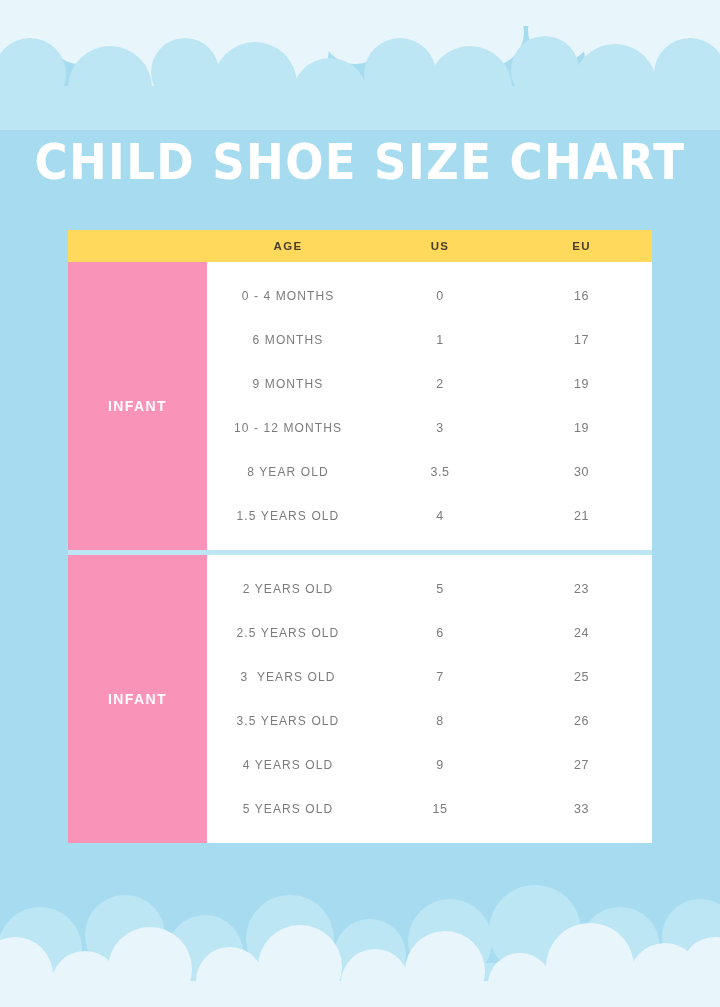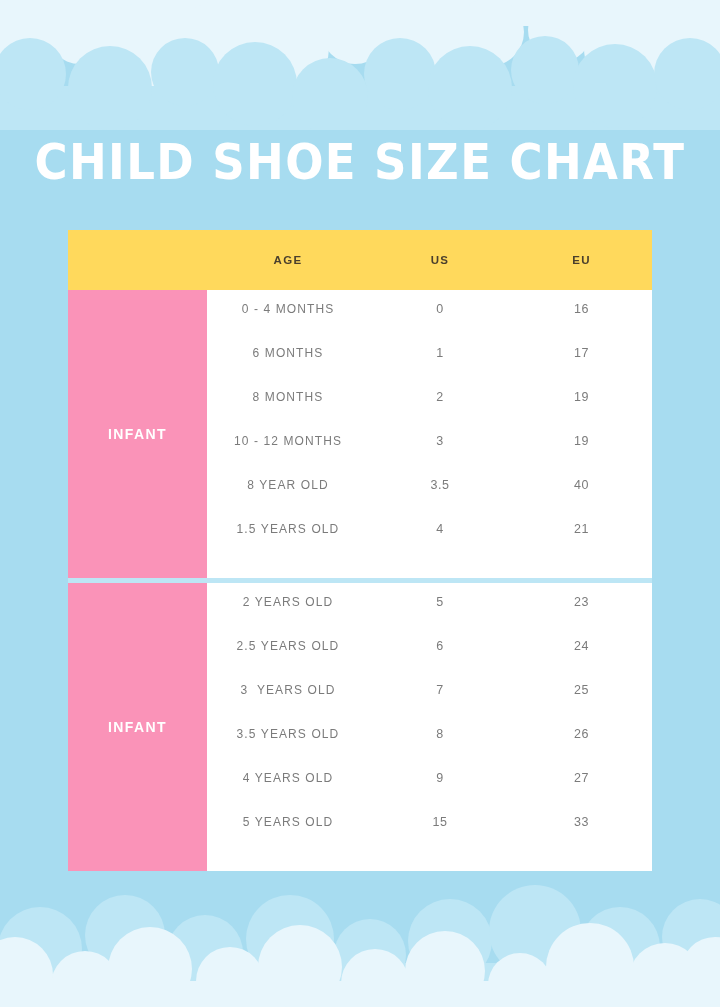--- a/index.html
+++ b/index.html
@@ -56,21 +56,21 @@
   .chart-card {
     position: absolute;
     left: 68px;
     top: 230px;
     width: 584px;
     z-index: 3;
   }
   .header-row {
     display: flex;
     background: #ffd95c;
-    height: 60px;
+    height: 32px;
     align-items: center;
   }
   .col-cat   { width: 139px; flex: 0 0 139px; }
   .col-age   { width: 162px; flex: 0 0 162px; }
   .col-us    { width: 142px; flex: 0 0 142px; }
   .col-eu    { width: 141px; flex: 0 0 141px; }
 
   .header-cell {
     font-size: 11.5px;
     font-weight: 700;
@@ -93,21 +93,21 @@
     font-weight: 700;
     letter-spacing: 1.4px;
   }
   .rows {
     flex: 1 1 auto;
     background: #ffffff;
     padding: 12px 0;
   }
   .data-row {
     display: flex;
-    align-items: flex-start;
+    align-items: center;
     height: 44px;
   }
   .cell {
     text-align: center;
     color: #7b7b7b;
     font-size: 12px;
     letter-spacing: 1.1px;
     white-space: pre;
   }
   .cell.num { letter-spacing: 0.6px; font-size: 12.5px; }
@@ -208,33 +208,33 @@
         <div class="col-age cell">0 - 4 MONTHS</div>
         <div class="col-us cell num">0</div>
         <div class="col-eu cell num">16</div>
       </div>
       <div class="data-row">
         <div class="col-age cell">6 MONTHS</div>
         <div class="col-us cell num">1</div>
         <div class="col-eu cell num">17</div>
       </div>
       <div class="data-row">
-        <div class="col-age cell">8 MONTHS</div>
+        <div class="col-age cell">9 MONTHS</div>
         <div class="col-us cell num">2</div>
         <div class="col-eu cell num">19</div>
       </div>
       <div class="data-row">
         <div class="col-age cell">10 - 12 MONTHS</div>
         <div class="col-us cell num">3</div>
         <div class="col-eu cell num">19</div>
       </div>
       <div class="data-row">
         <div class="col-age cell">8 YEAR OLD</div>
         <div class="col-us cell num">3.5</div>
-        <div class="col-eu cell num">40</div>
+        <div class="col-eu cell num">30</div>
       </div>
       <div class="data-row">
         <div class="col-age cell">1.5 YEARS OLD</div>
         <div class="col-us cell num">4</div>
         <div class="col-eu cell num">21</div>
       </div>
 
     </div>
   </div>
 

